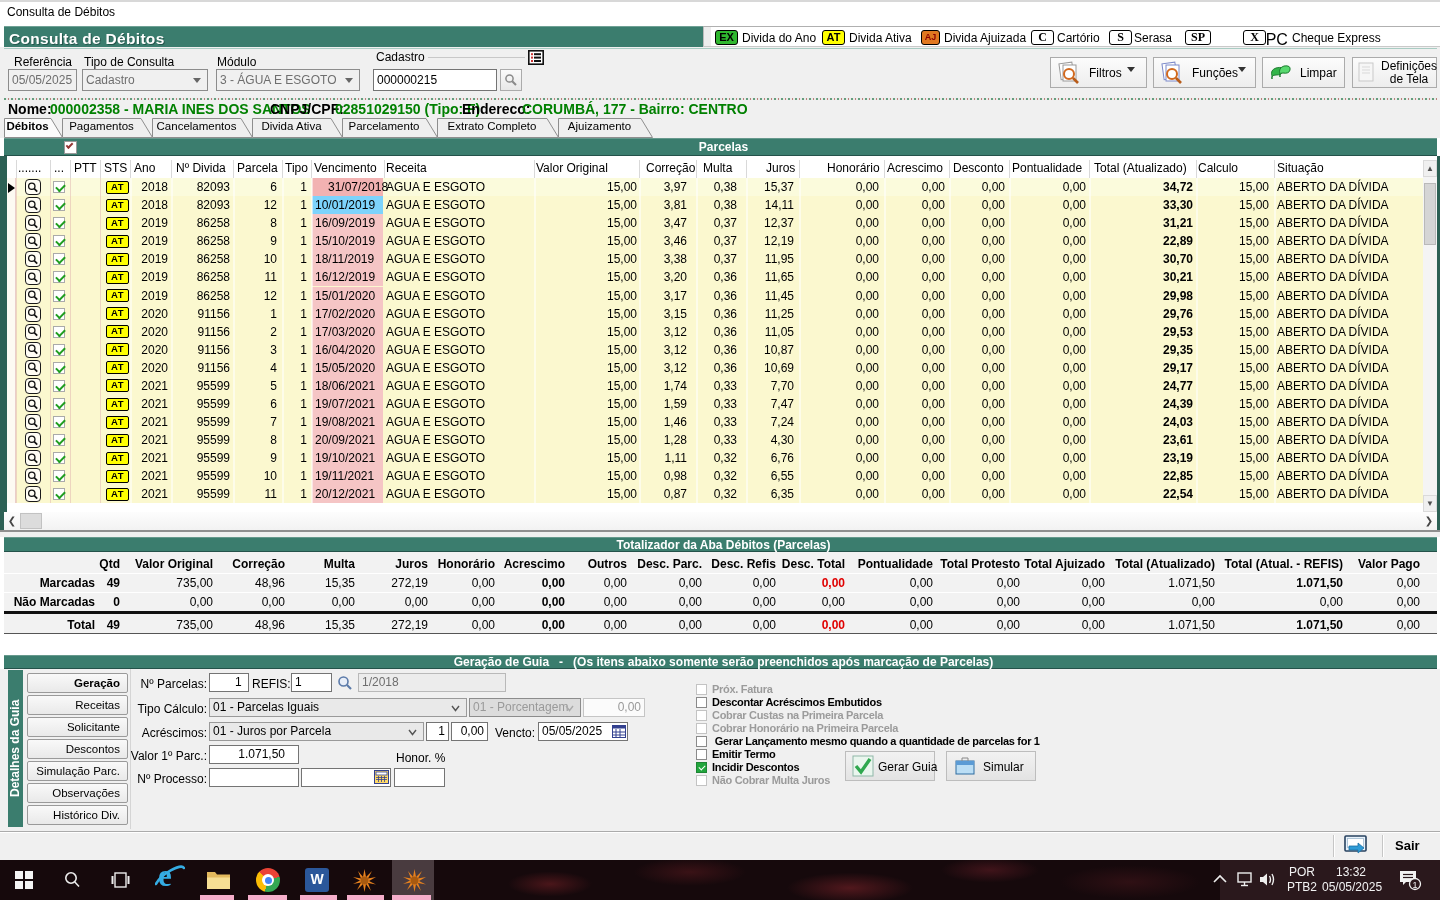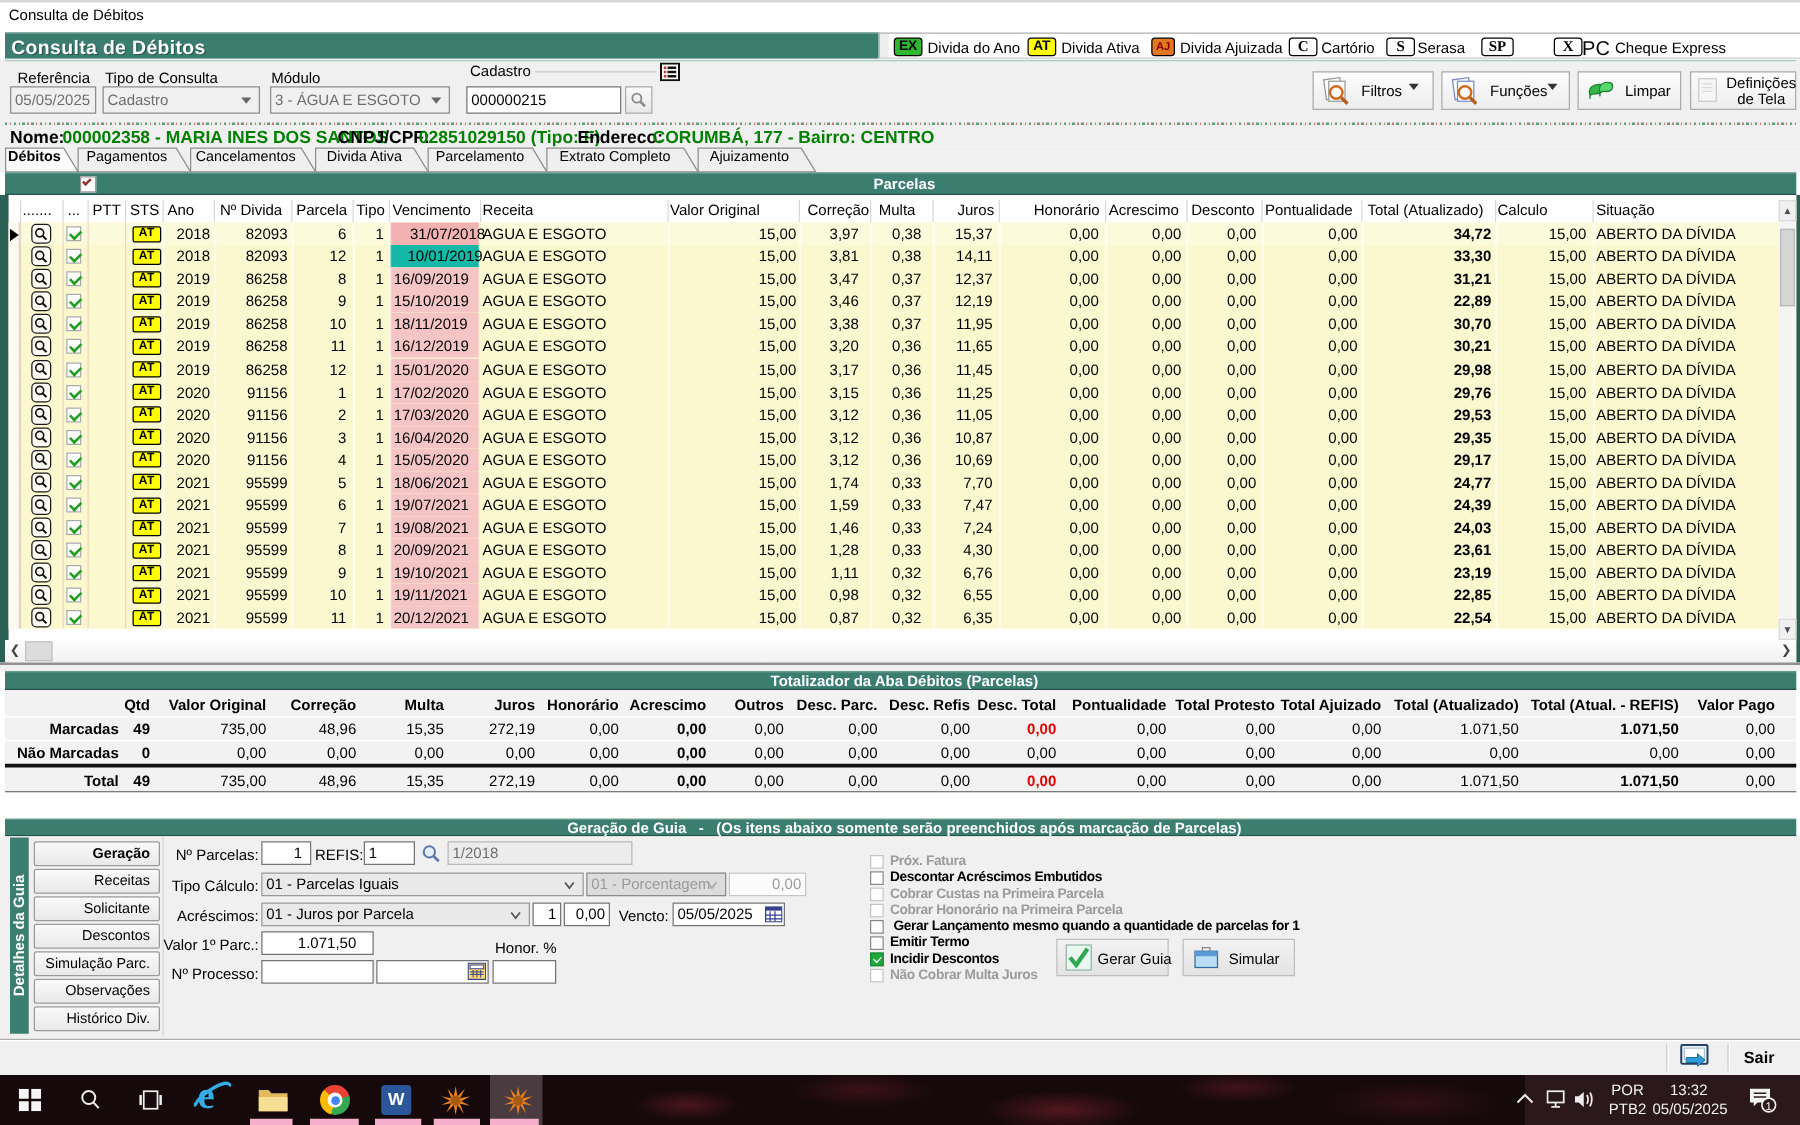--- a/index.html
+++ b/index.html
@@ -225,21 +225,21 @@
         <circle cx="6.2" cy="6.2" r="3.4" fill="none" stroke="#111" stroke-width="1.4"></circle>
         <line x1="8.8" y1="8.8" x2="12" y2="12" stroke="#111" stroke-width="1.8"></line>
       </svg>
     </span>
     <span class="chk" style="left:46px;top:3px;"></span>
     <span class="atb" style="left:99px;top:2.5px;">AT</span>
     <span class="c r" style="left:123px;width:38px;">2018</span>
     <span class="c r" style="left:165px;width:58px;">82093</span>
     <span class="c r" style="left:227px;width:43px;">12</span>
     <span class="c r" style="left:276px;width:24px;">1</span>
-    <span class="c" style="left:305px;width:71px;background:#14b8a6;padding-left:14px;">10/01/2019</span>
+    <span class="c" style="left:305px;width:71px;background:#7dd3fc;padding-left:3px;">10/01/2019</span>
     <span class="c" style="left:379px;width:140px;">AGUA E ESGOTO</span>
     <span class="c r" style="left:553px;width:77px;">15,00</span>
     <span class="c r" style="left:633px;width:47px;">3,81</span>
     <span class="c r" style="left:690px;width:40px;">0,38</span>
     <span class="c r" style="left:740px;width:47px;">14,11</span>
     <span class="c r" style="left:825px;width:47px;">0,00</span>
     <span class="c r" style="left:891px;width:47px;">0,00</span>
     <span class="c r" style="left:951px;width:47px;">0,00</span>
     <span class="c r" style="left:1032px;width:47px;">0,00</span>
     <span class="c r b" style="left:1129px;width:57px;">33,30</span>

